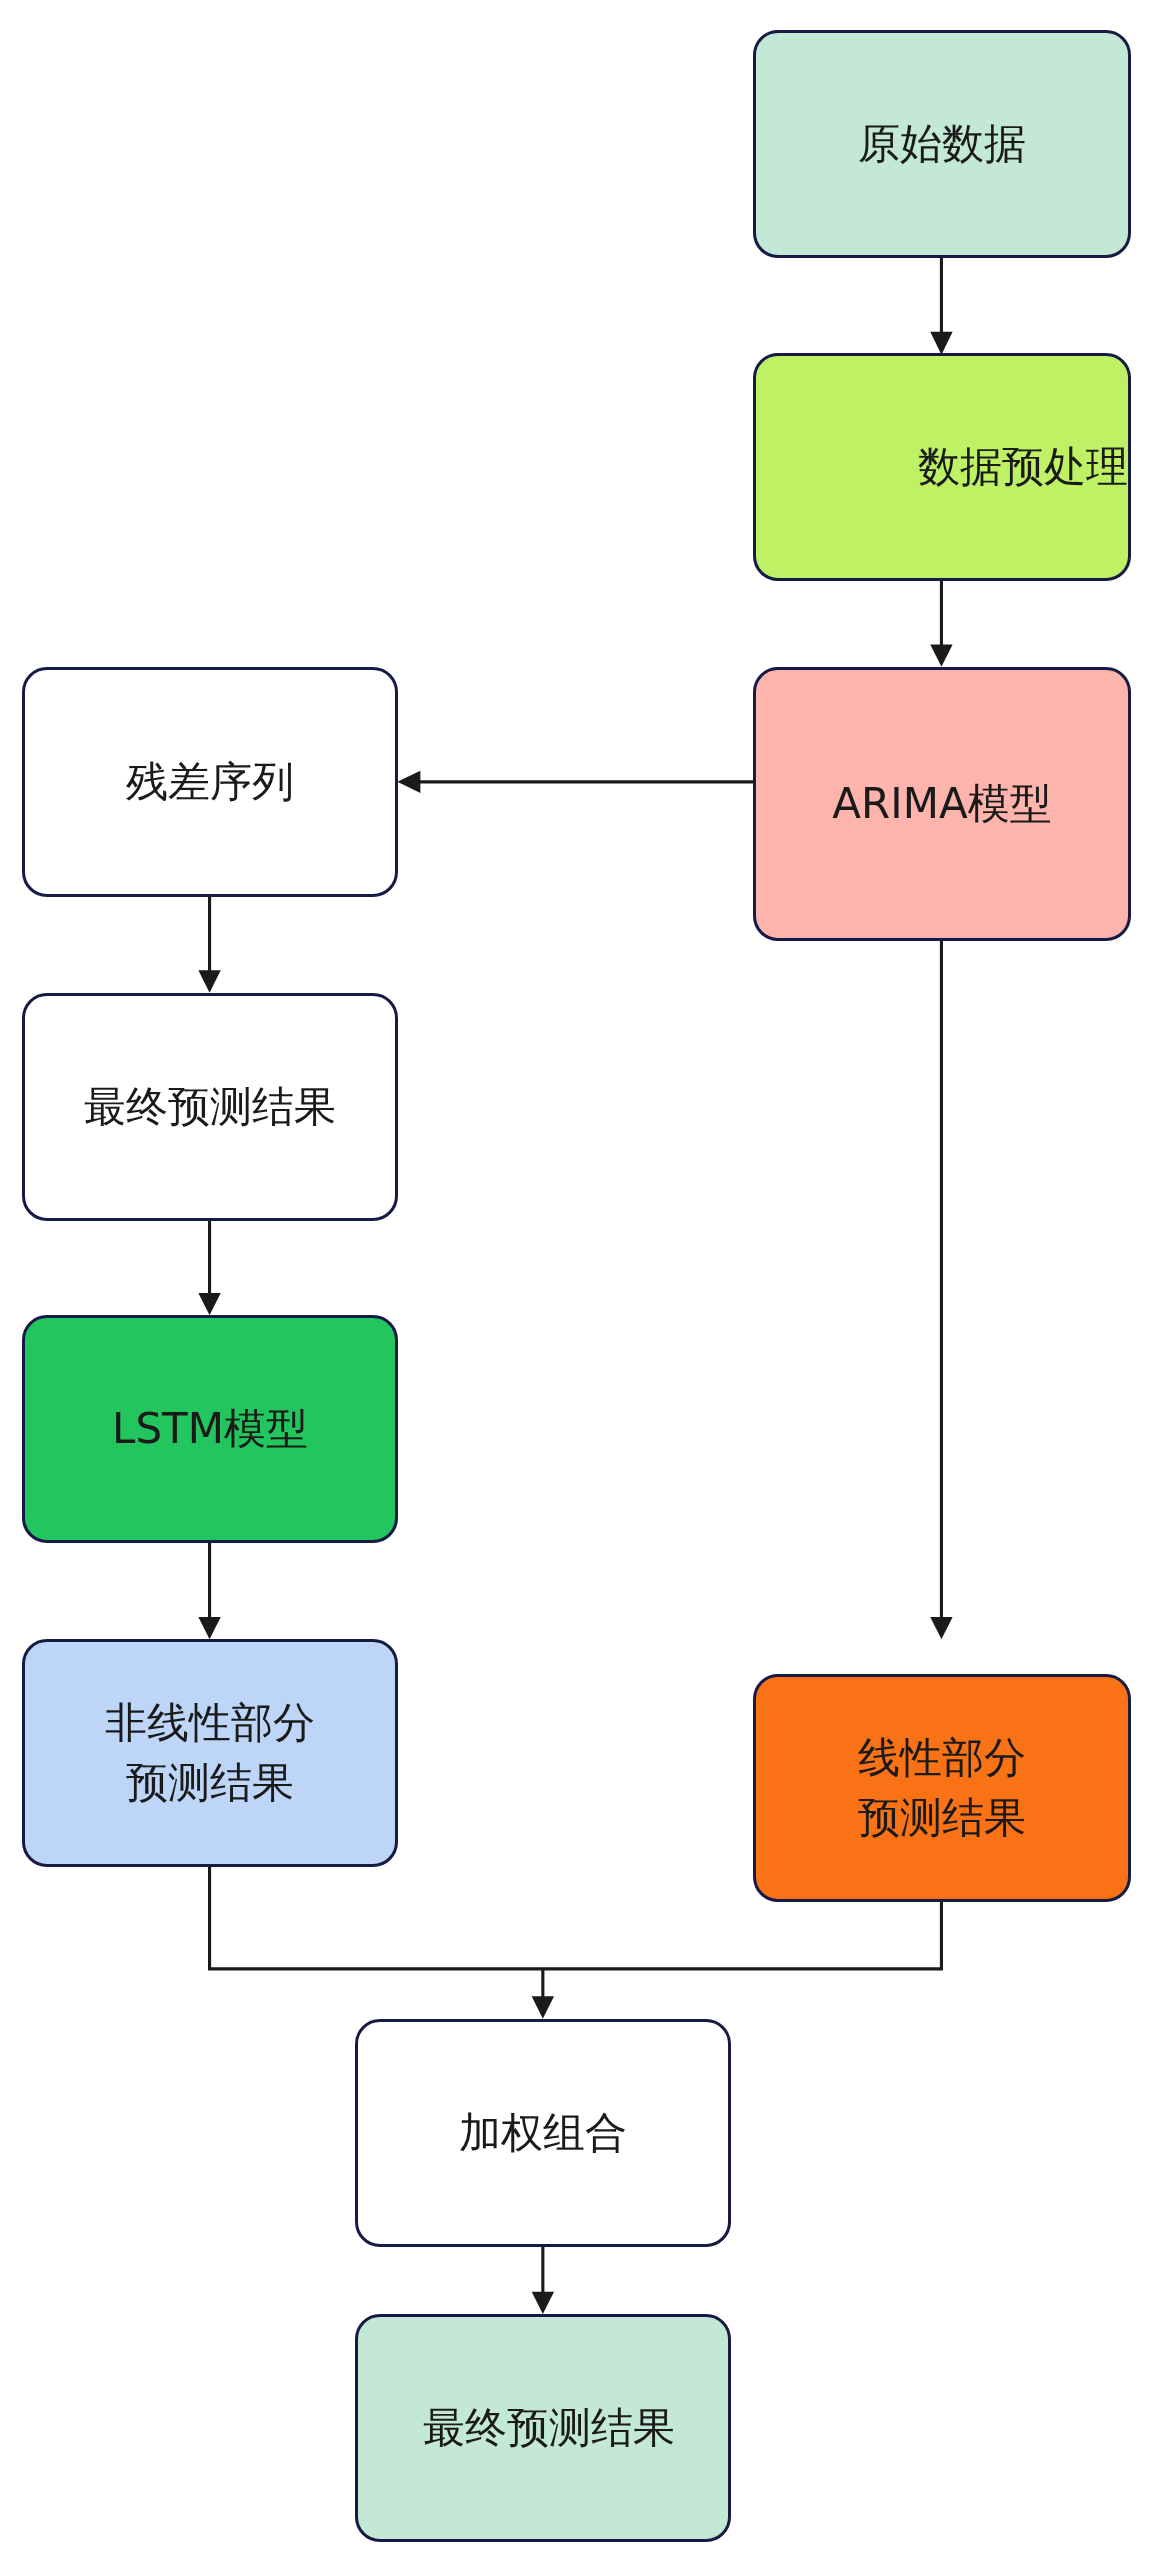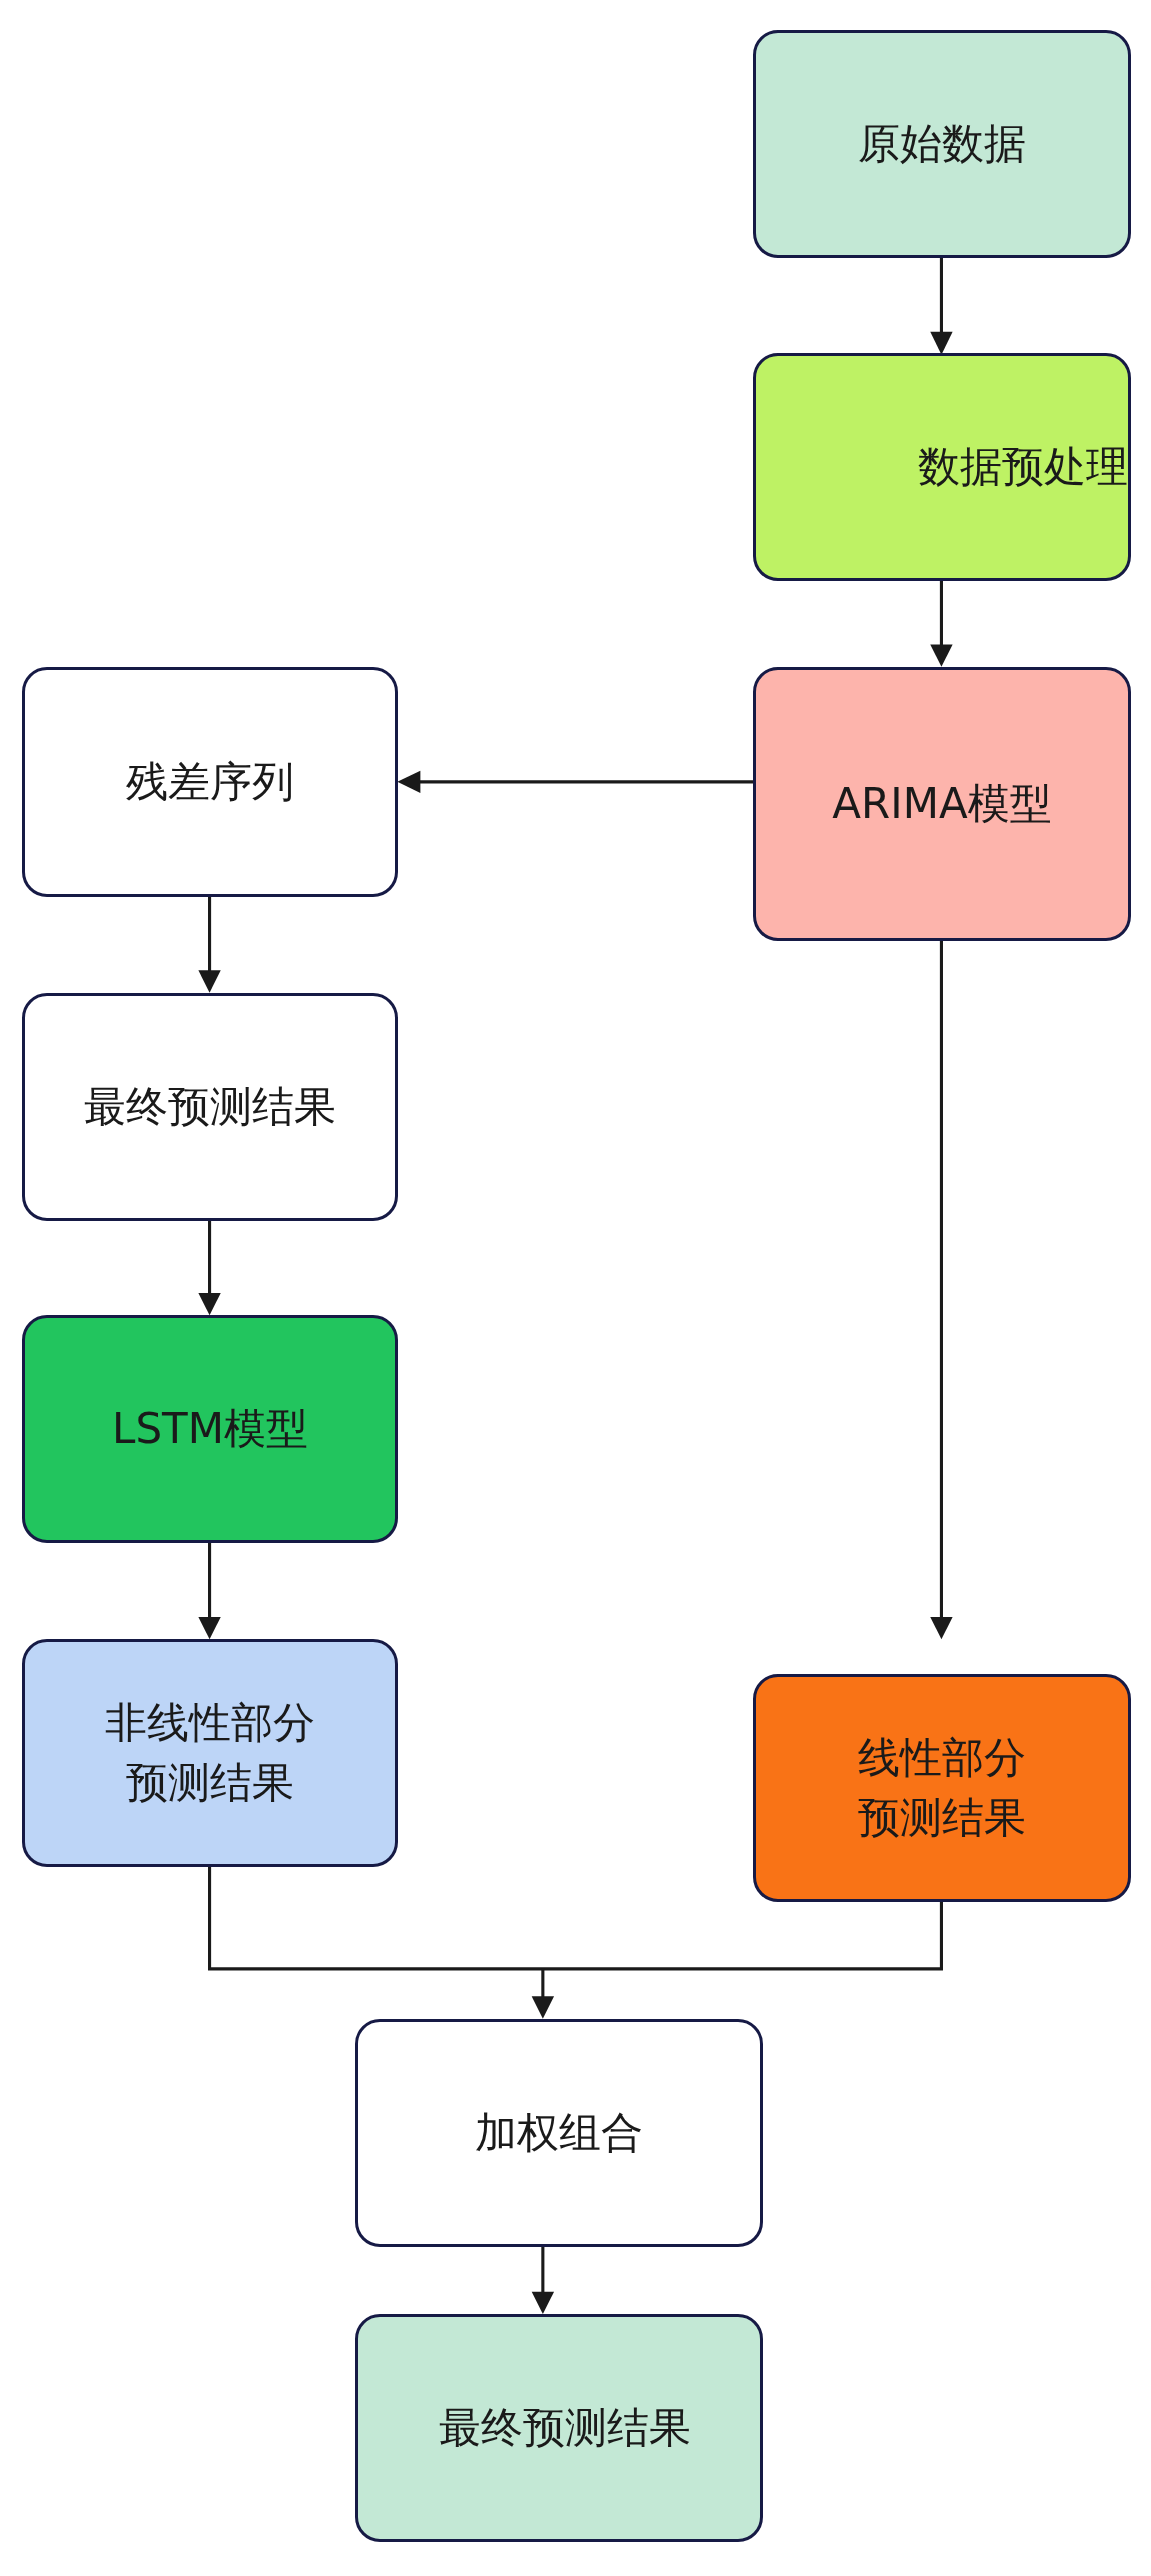--- a/index.html
+++ b/index.html
@@ -5,21 +5,21 @@
   html, body { margin: 0; padding: 0; background: #ffffff; }
   body { width: 1151px; height: 2576px; position: relative; overflow: hidden;
          font-family: "DejaVu Sans", "Liberation Sans", sans-serif; }
   #canvas { position: absolute; left: 0; top: 0; width: 1151px; height: 2576px; }
   .node { position: absolute; box-sizing: border-box; border: 3.1px solid #161a45;
           border-radius: 25px; display: flex; align-items: center; justify-content: center;
           text-align: center; color: #1a1a1a; font-size: 42px; line-height: 1.42; }
   .node span { display: block; white-space: pre-line; }
   .col-l { left: 22px; width: 376px; }
   .col-r { left: 753px; width: 378px; }
-  .col-c { left: 355px; width: 408px; text-align: center; }
+  .col-c { left: 355px; width: 376px; text-align: center; }
   .h { height: 228px; }
   .wire { stroke: #1a1a1a; stroke-width: 5; fill: none; }
   .head { fill: #1a1a1a; }
 </style>
 </head>
 <body>
 
 <svg id="canvas" width="1151" height="2576" viewBox="0 0 1851 4142">
   <defs>
     <marker id="ah" markerWidth="10" markerHeight="10" refX="9.5" refY="5" orient="auto" markerUnits="userSpaceOnUse" viewBox="0 0 10 10">

